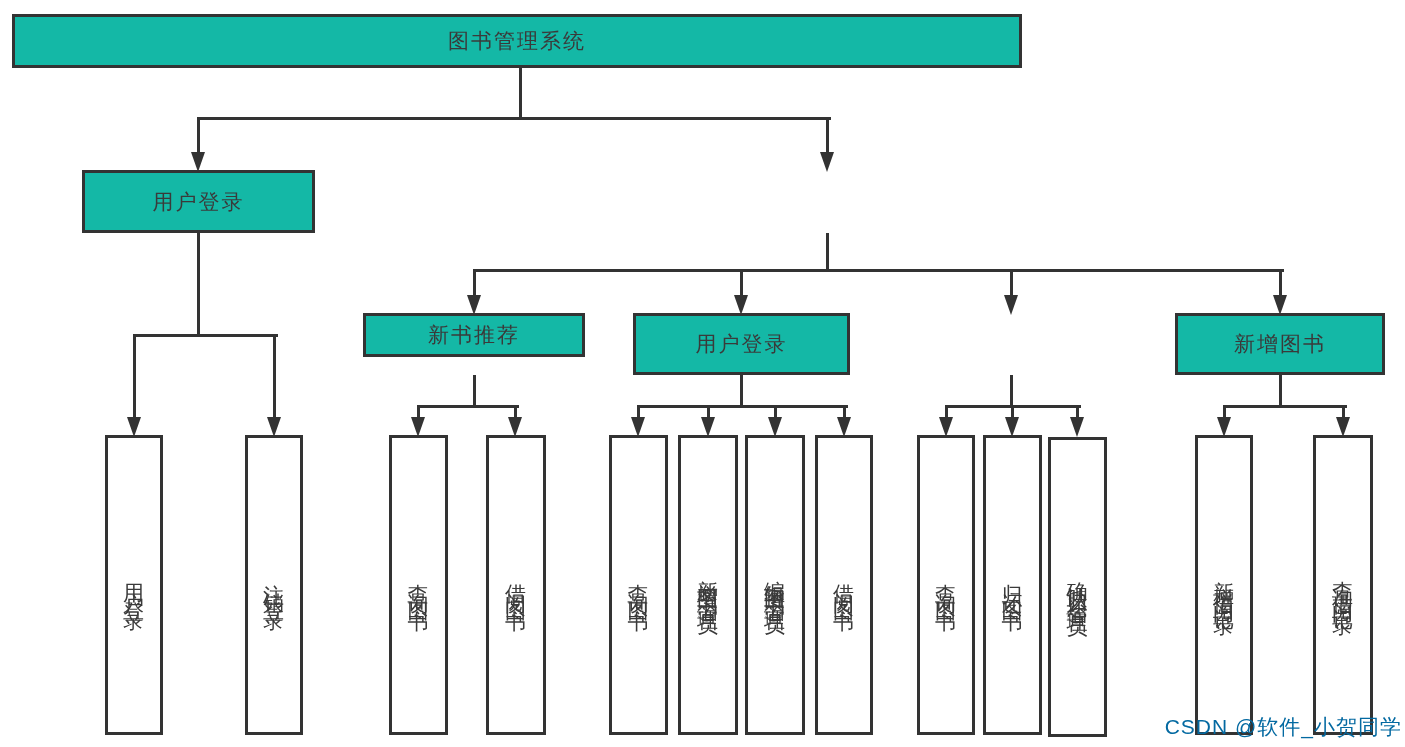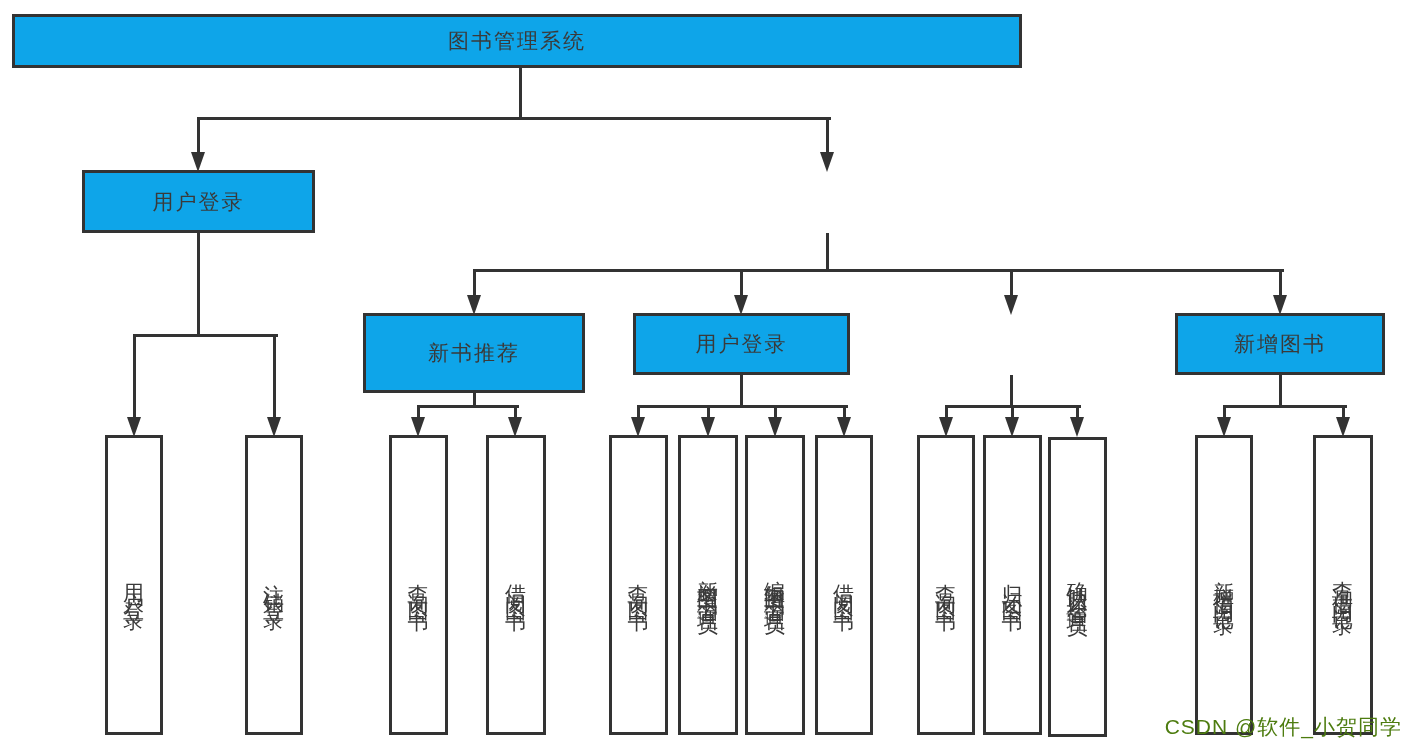--- a/index.html
+++ b/index.html
@@ -7,21 +7,21 @@
     position:relative;
     width:1405px;height:747px;
     background:#ffffff;
     font-family:"Liberation Sans","DejaVu Sans",sans-serif;
     overflow:hidden;
   }
   .hbox{
     position:absolute;
     box-sizing:border-box;
     border:3px solid #333333;
-    background:#0ea5e9;
+    background:#14b8a6;
     display:flex;align-items:center;justify-content:center;
     font-size:21px;color:#3a3a3a;letter-spacing:2px;
     z-index:2;
   }
   .vbox{
     position:absolute;
     box-sizing:border-box;
     border:3px solid #333333;
     background:#ffffff;
     display:flex;align-items:center;justify-content:center;
@@ -60,21 +60,21 @@
 <div id="canvas">
 
   <div class="hbox" style="left:12px;top:14px;width:1010px;height:54px;">
     <span>图书管理系统</span>
   </div>
 
   <div class="hbox" style="left:82px;top:170px;width:233px;height:63px;">
     <span>用户登录</span>
   </div>
 
-  <div class="hbox" style="left:363px;top:313px;width:222px;height:80px;">
+  <div class="hbox" style="left:363px;top:313px;width:222px;height:44px;">
     <span>新书推荐</span>
   </div>
   <div class="hbox" style="left:633px;top:313px;width:217px;height:62px;">
     <span>用户登录</span>
   </div>
   <div class="hbox" style="left:1175px;top:313px;width:210px;height:62px;">
     <span>新增图书</span>
   </div>
 
   <div class="vbox" style="left:105px;top:435px;width:58px;height:300px;">
@@ -114,21 +114,21 @@
     <span class="vtext" style="letter-spacing:5px;">确认归还（管理员）</span>
   </div>
 
   <div class="vbox" style="left:1195px;top:435px;width:58px;height:300px;">
     <span class="vtext" style="letter-spacing:7px;">新增借阅记录</span>
   </div>
   <div class="vbox" style="left:1313px;top:435px;width:60px;height:300px;">
     <span class="vtext" style="letter-spacing:7px;">查询借阅记录</span>
   </div>
 
-  <div class="watermark" style="color: #4d7c0f;">CSDN @软件_小贺同学</div>
+  <div class="watermark" style="color: #0369a1;">CSDN @软件_小贺同学</div>
 
 <div class="line" style="left: 519px; top: 68px; width: 3px; height: 52px;"></div>
     <div class="line" style="left: 197px; top: 117px; width: 634px; height: 3px;"></div>
     <div class="line" style="left: 197px; top: 233px; width: 3px; height: 104px;"></div>
     <div class="line" style="left: 133px; top: 334px; width: 145px; height: 3px;"></div>
     <div class="line" style="left: 826px; top: 233px; width: 3px; height: 39px;"></div>
     <div class="line" style="left: 473px; top: 269px; width: 811px; height: 3px;"></div>
     <div class="line" style="left: 473px; top: 375px; width: 3px; height: 33px;"></div>
     <div class="line" style="left: 417px; top: 405px; width: 102px; height: 3px;"></div>
     <div class="line" style="left: 740px; top: 375px; width: 3px; height: 33px;"></div>

